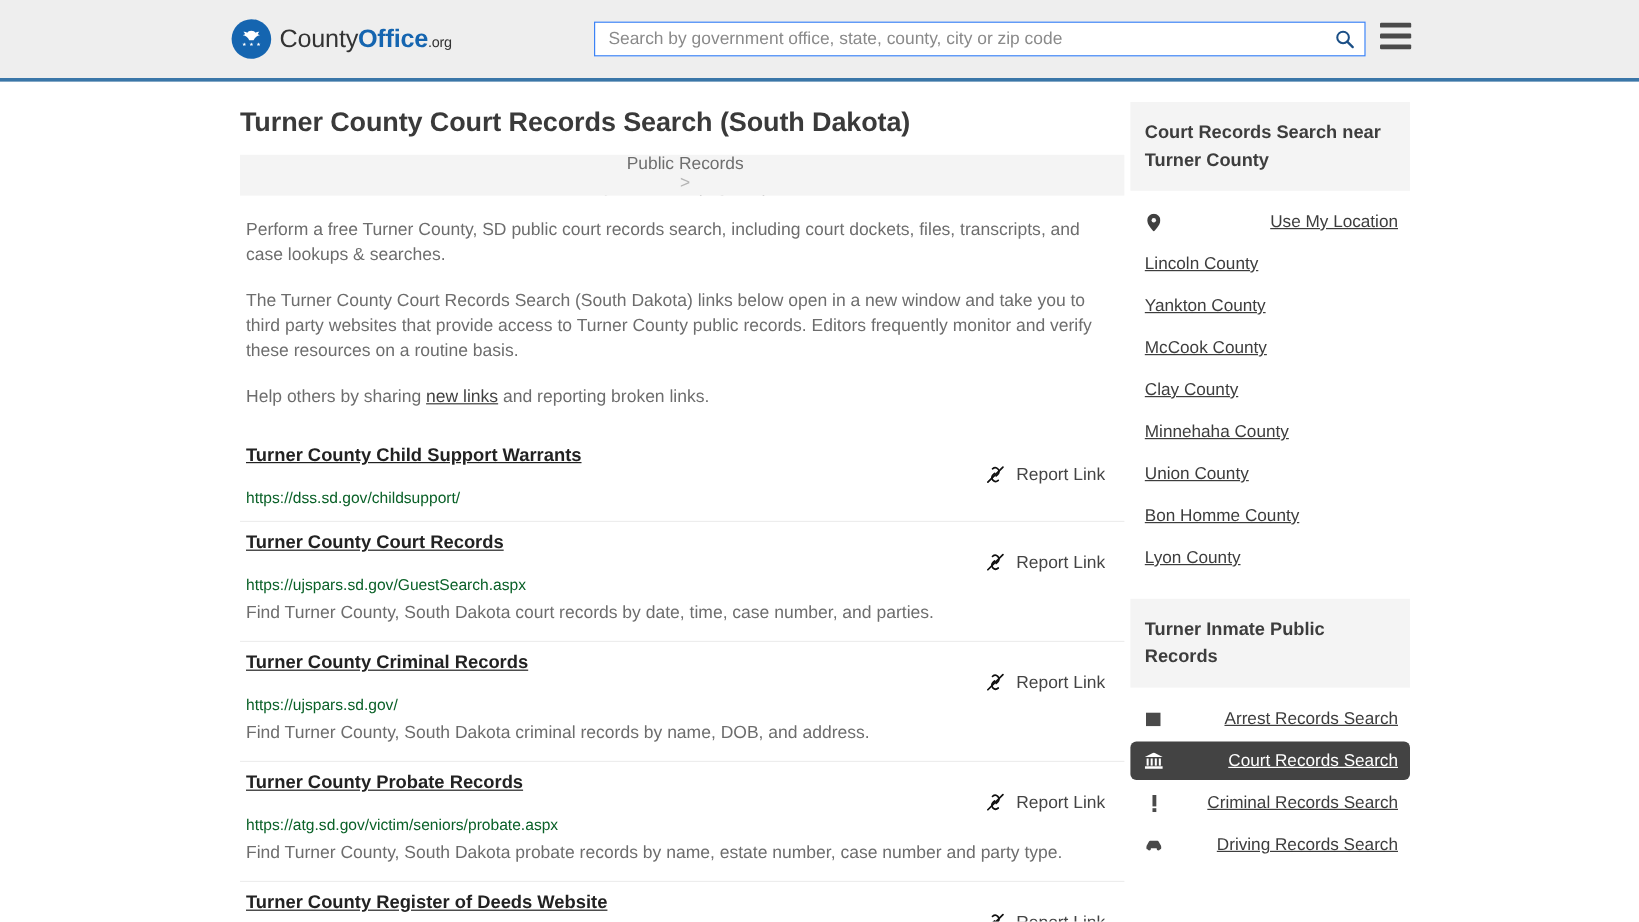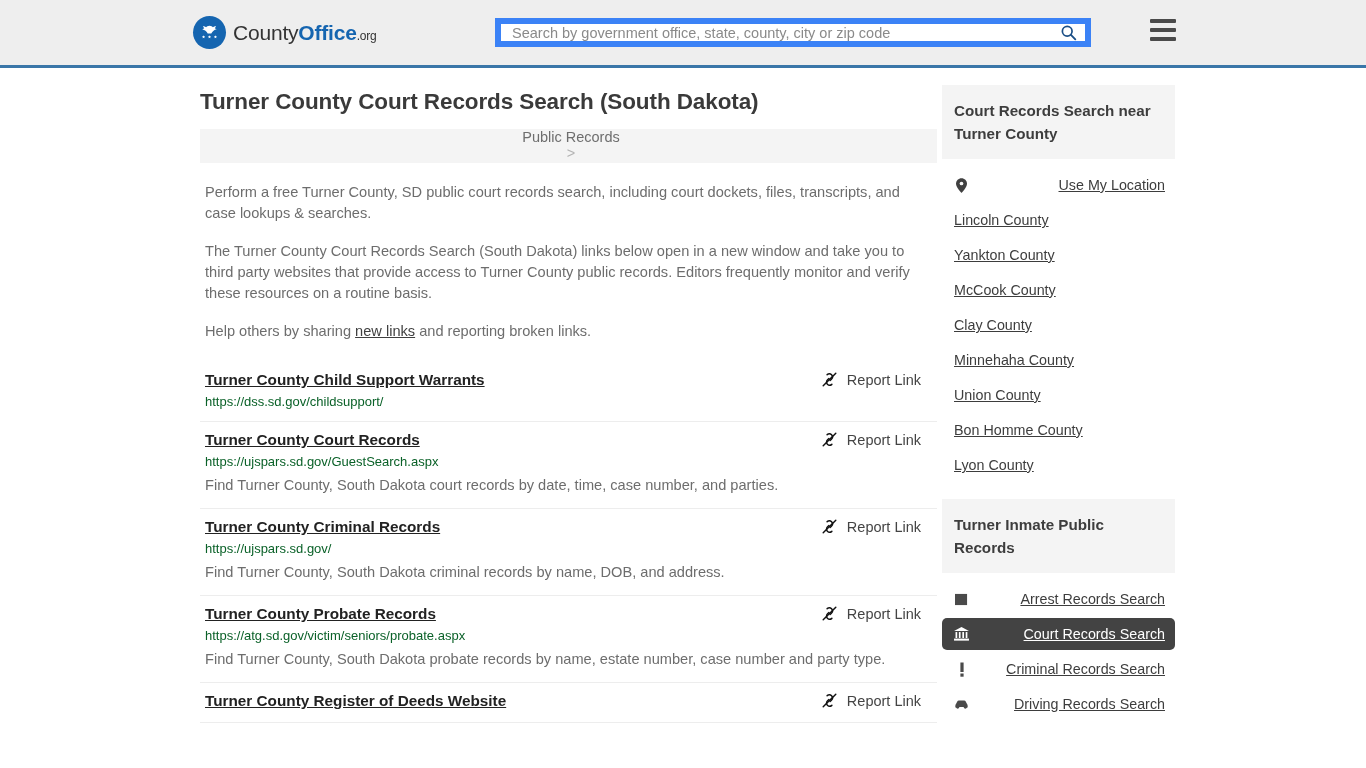--- a/index.html
+++ b/index.html
@@ -42,24 +42,24 @@
     white-space: nowrap;
   }
   .brand-text .w1 { color: #333333; }
   .brand-text .w2 { color: #1565b0; font-weight: bold; }
   .brand-text .w3 { color: #333333; font-size: 12px; }
 
   .search-wrap {
     position: absolute;
     left: 495px;
     top: 18px;
-    width: 596px;
+    width: 643px;
     height: 29px;
     background: #ffffff;
-    border: 6px solid #3b82f6;
+    border: 1px solid #3b82f6;
     display: flex;
     align-items: center;
   }
   .search-input {
     flex: 1;
     border: none;
     outline: none;
     background: transparent;
     font-family: "Liberation Sans", sans-serif;
     font-size: 14.5px;
@@ -175,21 +175,21 @@
     cursor: pointer;
   }
   .report-link {
     display: flex;
     align-items: center;
     gap: 9px;
     color: #444444;
     font-size: 14.5px;
     text-decoration: none;
     white-space: nowrap;
-    margin-top: 2px;
+    margin-top: 18px;
     padding-right: 16px;
     cursor: pointer;
   }
   .result-url {
     display: block;
     font-size: 13px;
     color: #0a6128;
     margin-top: 2px;
     line-height: 18px;
     text-decoration: none;

